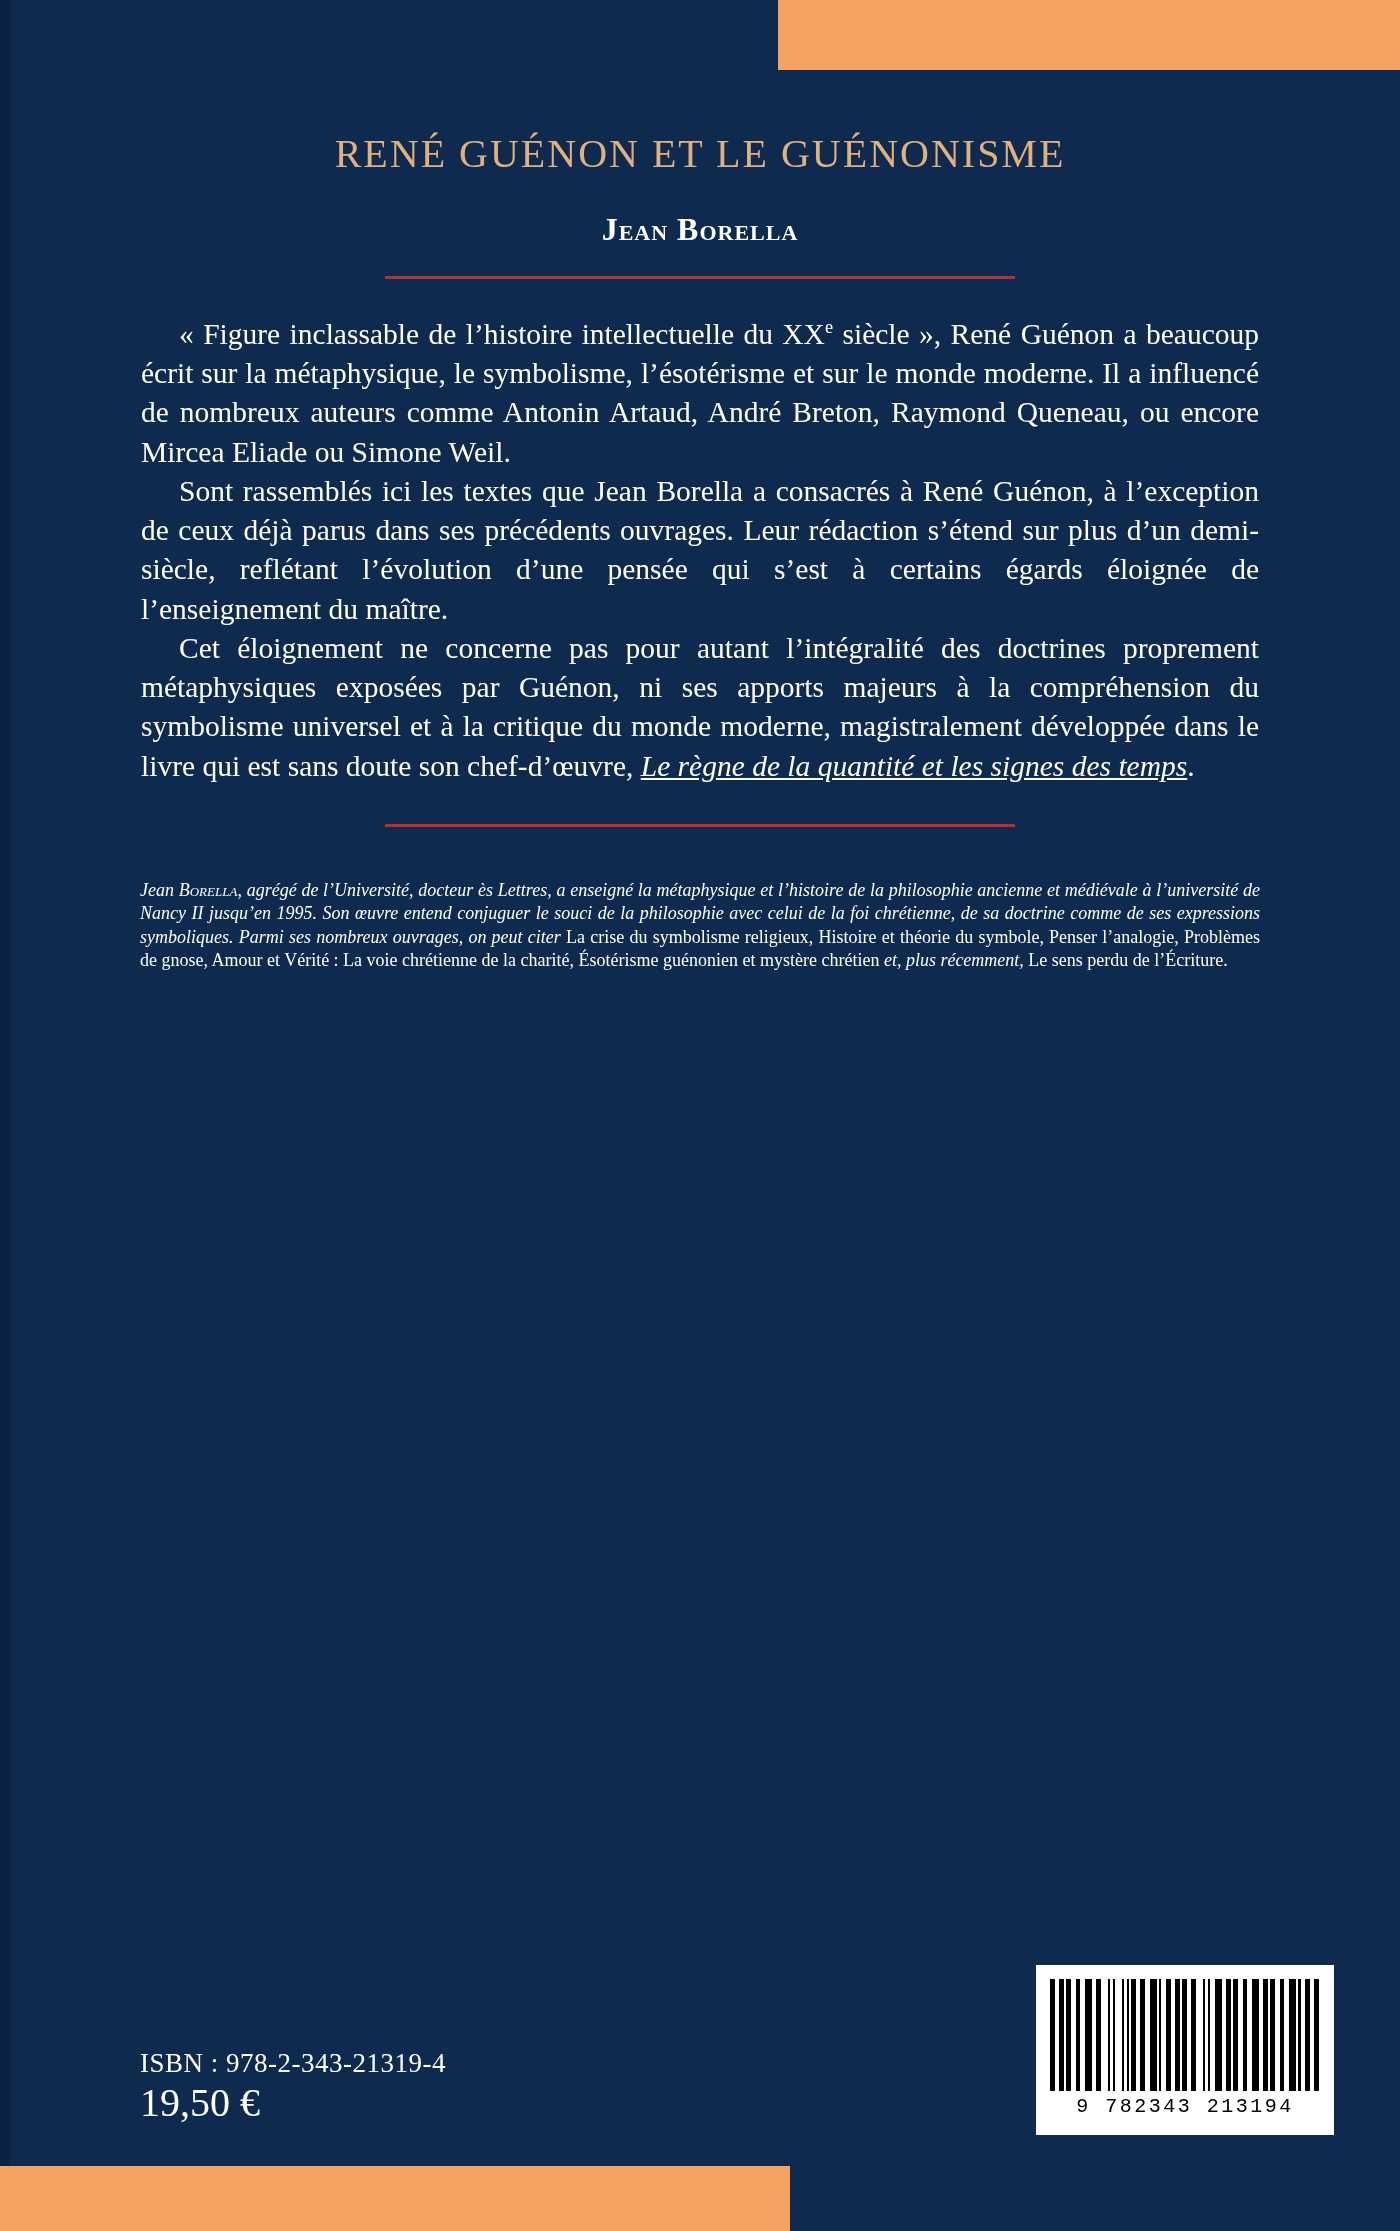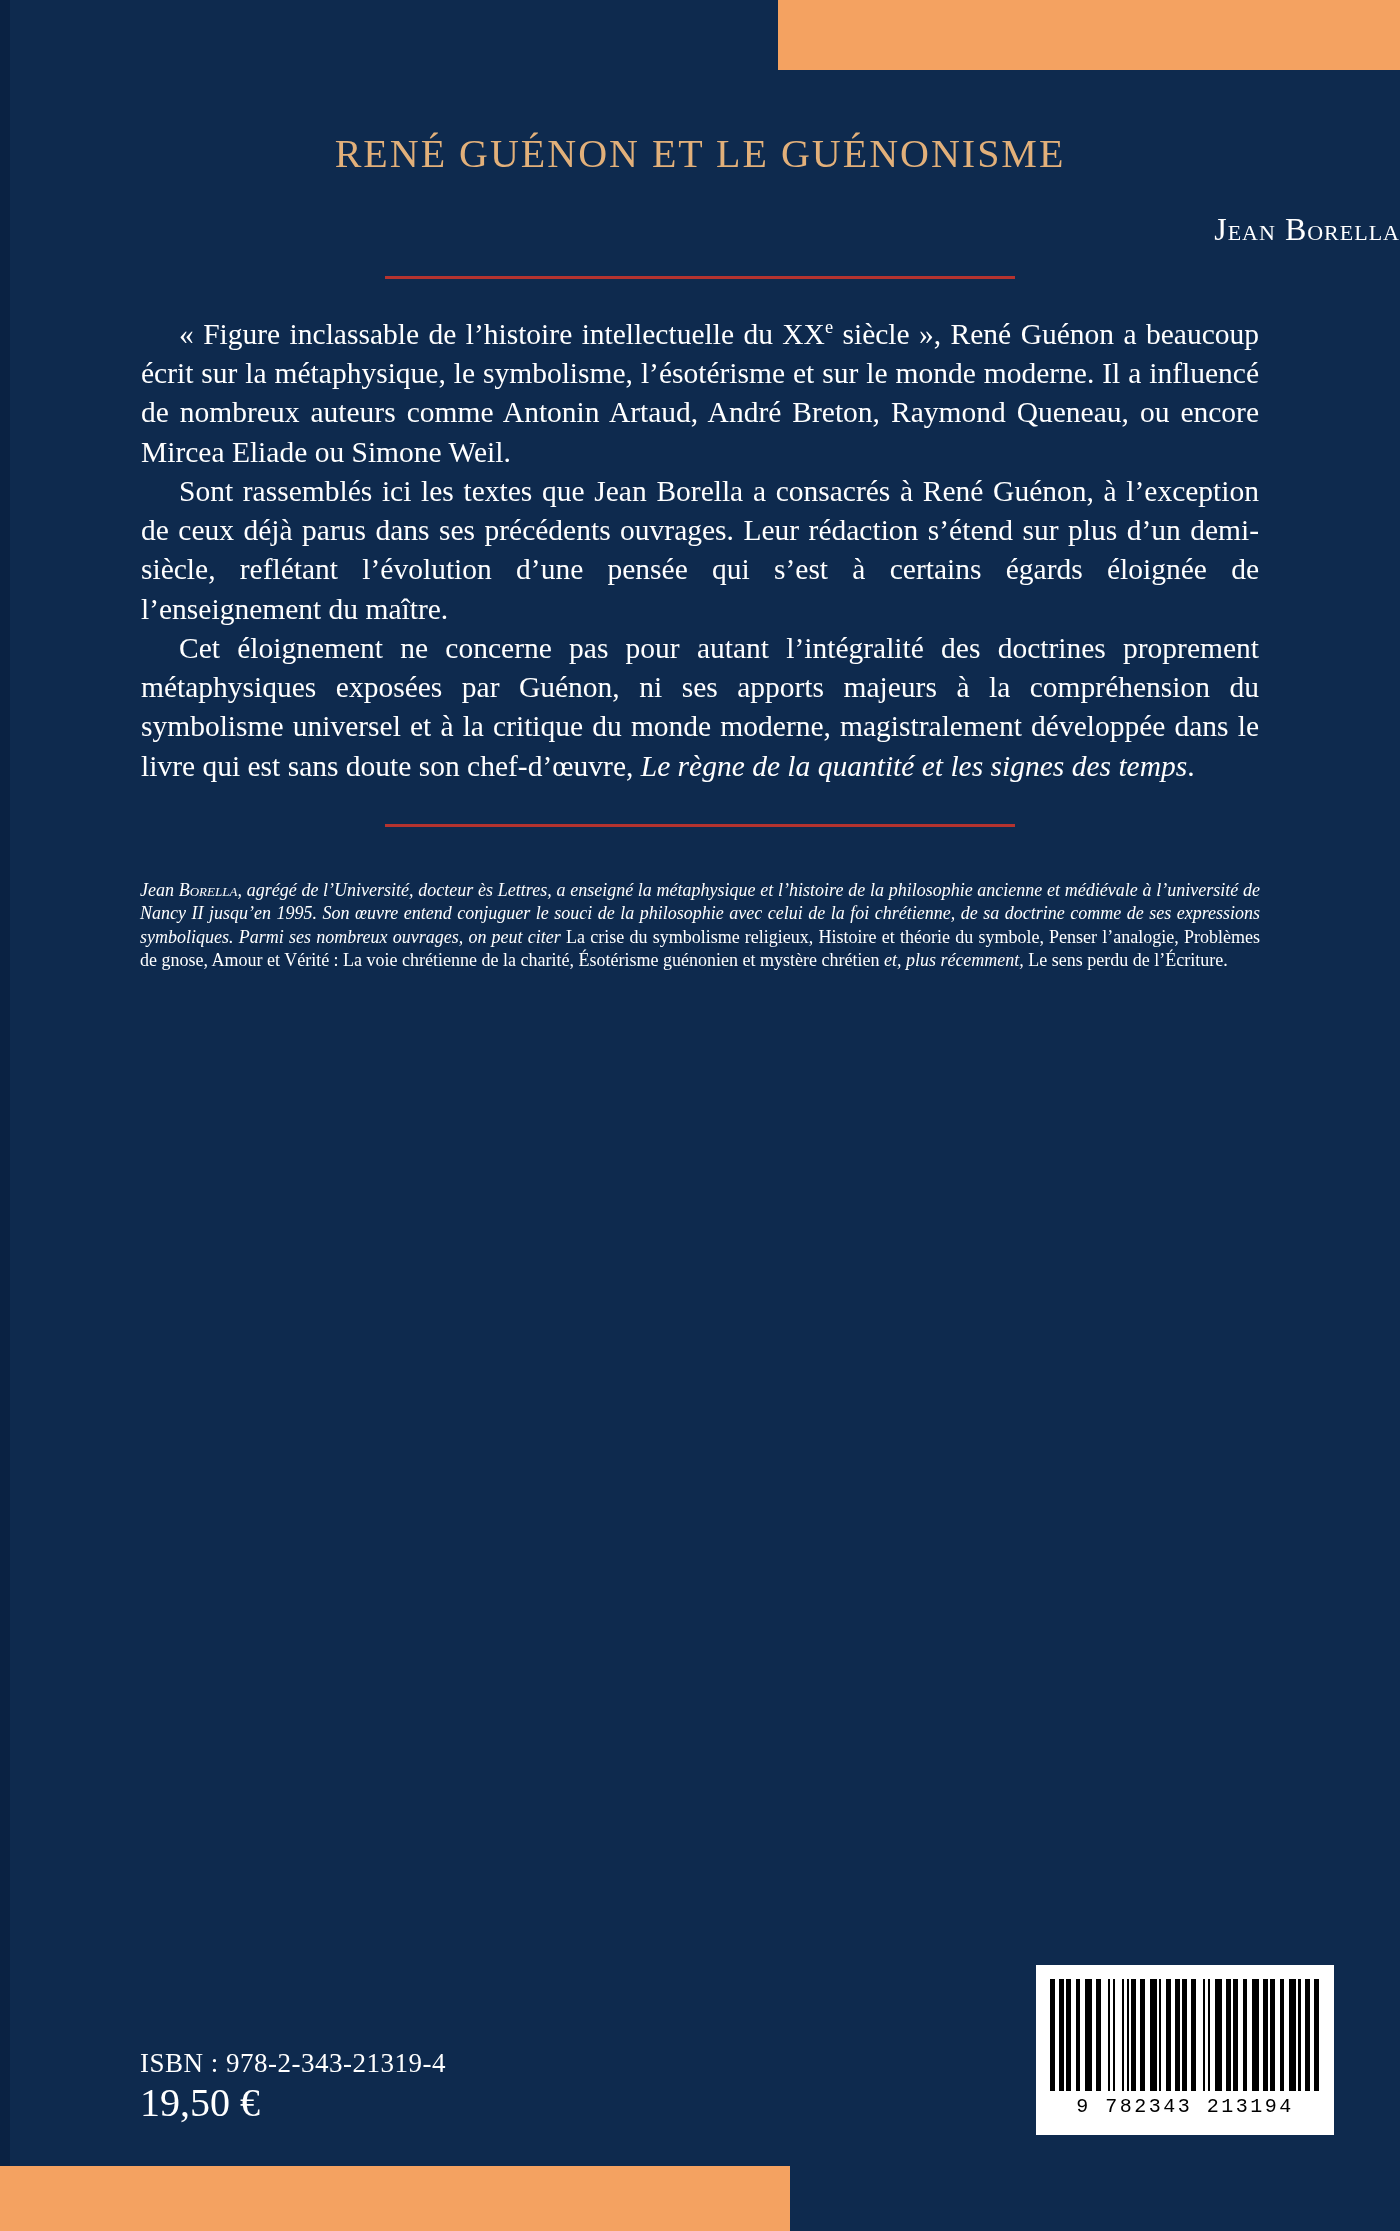--- a/index.html
+++ b/index.html
@@ -50,26 +50,27 @@
   .title {
     text-align: center;
     color: #e2b07a;
     font-size: 40px;
     letter-spacing: 2px;
     margin-top: 130px;
     font-variant: small-caps;
     font-weight: normal;
   }
   .author {
-    text-align: right;
+    text-align: center;
     color: #ffffff;
     font-size: 32px;
     margin-top: 34px;
     letter-spacing: 1px;
     font-variant: small-caps;
+    font-weight: bold;
   }
   .rule {
     width: 630px;
     height: 3px;
     background: #b5332f;
     margin: 28px auto 0 auto;
   }
   .rule.lower {
     margin-top: 38px;
   }
@@ -88,20 +89,21 @@
   .blurb p.first {
     text-indent: 38px;
     margin-top: 36px;
   }
   .sup {
     font-size: 0.62em;
     vertical-align: super;
   }
   .ital {
     font-style: italic;
+    text-decoration: underline;
   }
   .bio {
     color: #ffffff;
     font-size: 18px;
     line-height: 1.3;
     width: 1120px;
     margin: 52px auto 0 auto;
     text-align: justify;
     font-style: italic;
   }

